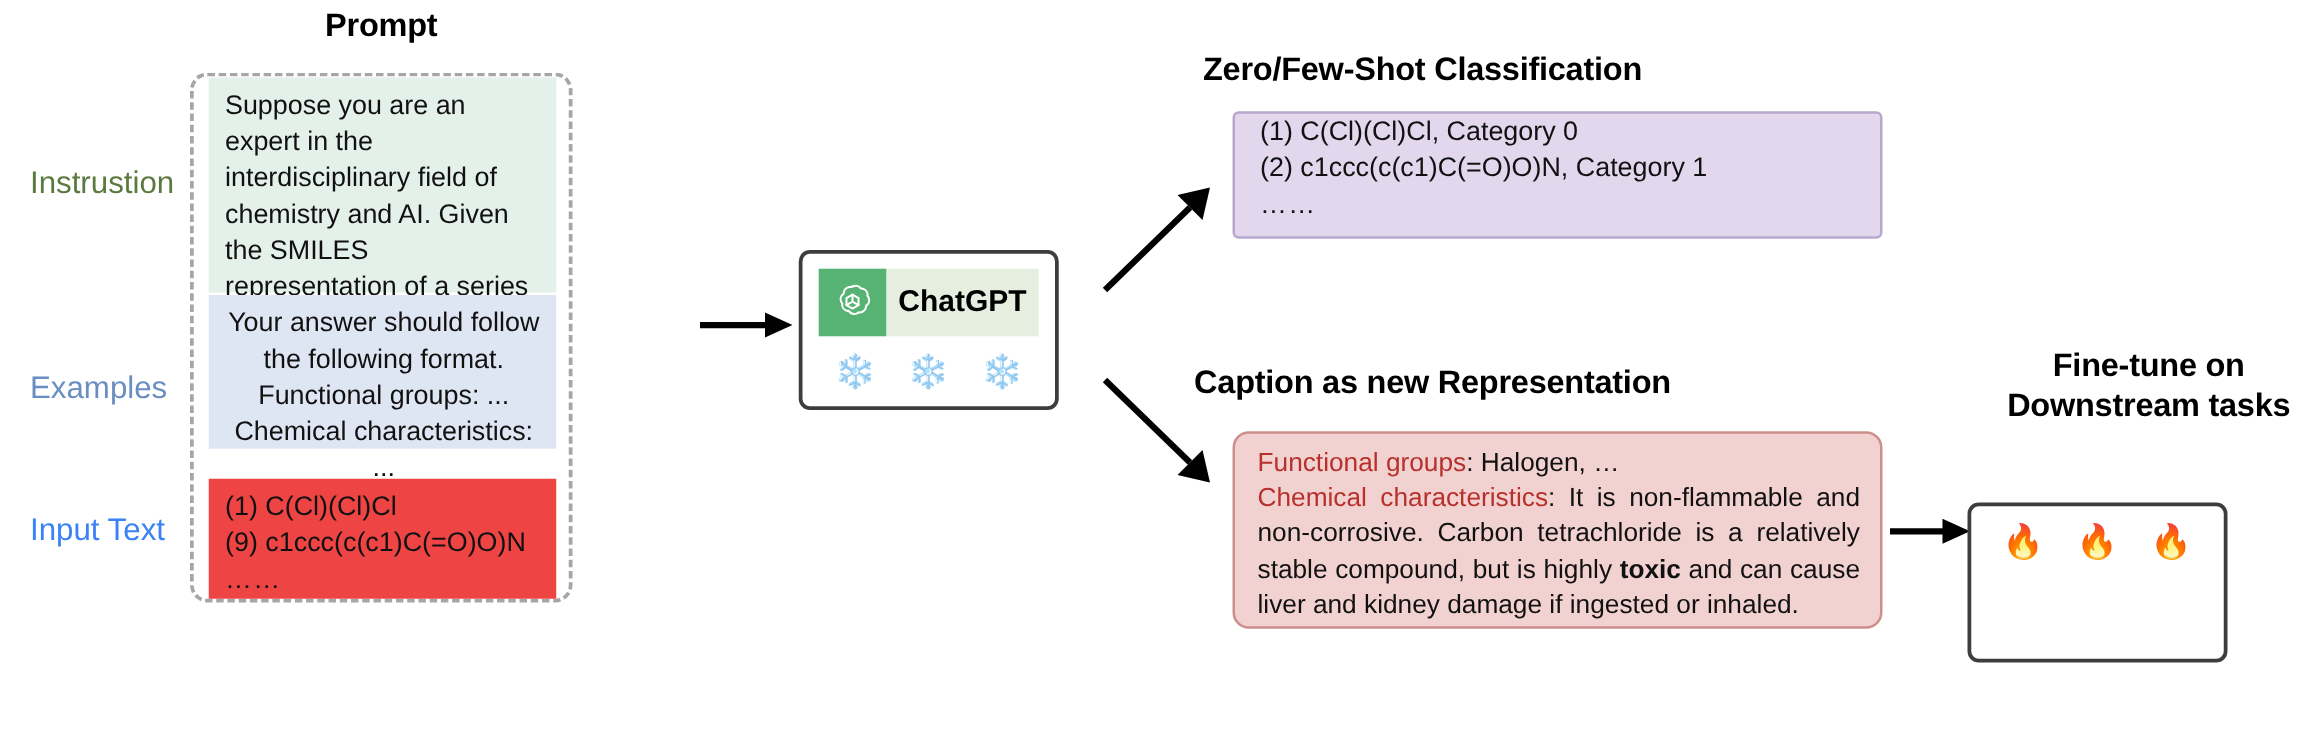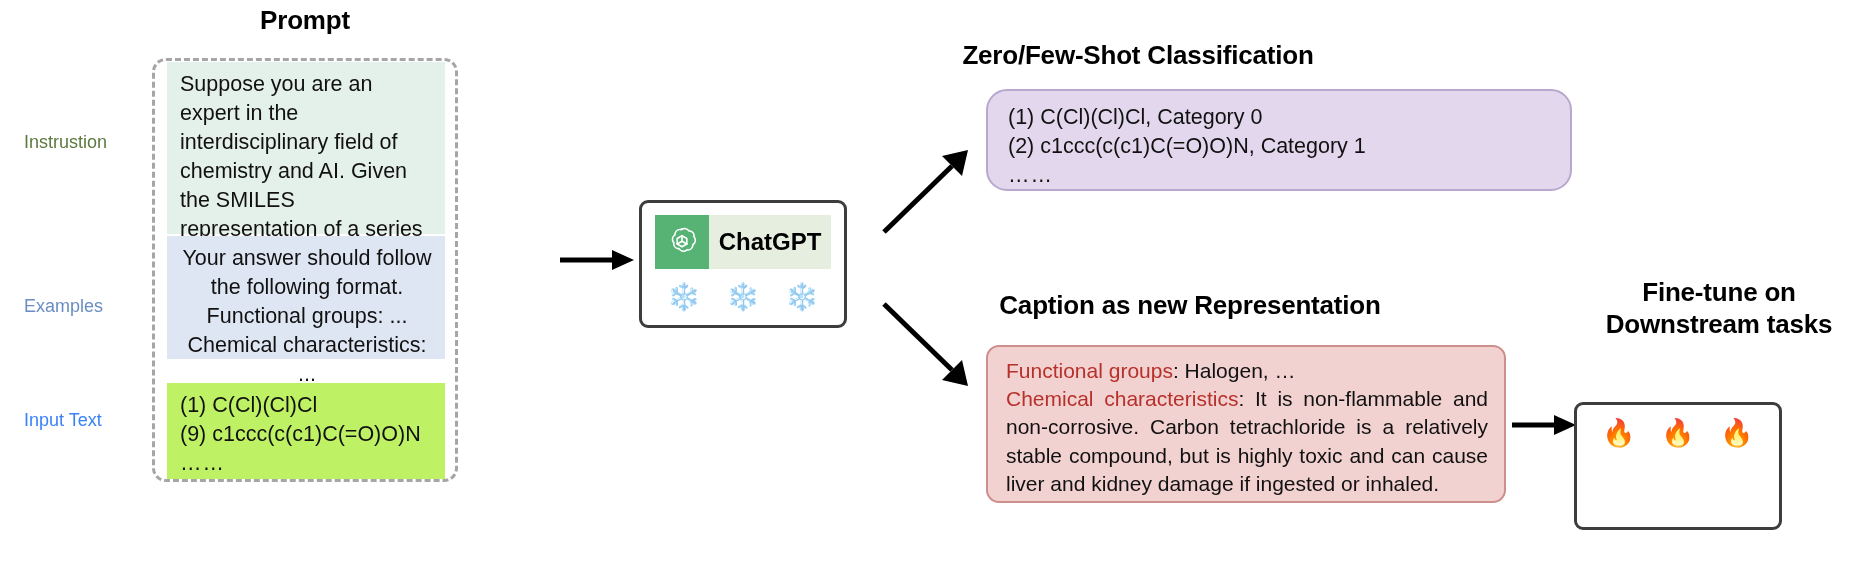--- a/index.html
+++ b/index.html
@@ -62,31 +62,31 @@
   }
   #block-examples {
     top: 236px;
     height: 123px;
     background: #dfe6f3;
     text-align: center;
   }
   #block-input {
     top: 383px;
     height: 96px;
-    background: #bef264;
+    background: #ef4444;
   }
 
   .prompt-block .ellipsis-line {
     letter-spacing: 1px;
     display: block;
   }
 
   .row-label {
     position: absolute;
-    font-size: 18px;
+    font-size: 25px;
     line-height: 1.15;
     white-space: nowrap;
   }
   #label-instruction { left: 24px; top: 132px;  color: #5c7a3f; }
   #label-examples    { left: 24px; top: 296px;  color: #6a8ec2; }
   #label-input       { left: 24px; top: 410px;  color: #3b82f6; }
 
   
   .arrow-svg { position: absolute; overflow: visible; }
 
@@ -153,52 +153,52 @@
     font-size: 24px;
     letter-spacing: -0.5px;
   }
 
   
   #zeroshot-title { left: 908px; top: 40px; width: 460px; }
 
   #zeroshot-box {
     left: 986px;
     top: 89px;
-    width: 586px;
+    width: 520px;
     height: 102px;
     background: #e2d7ec;
     border: 2px solid #b9a8cd;
-    border-radius: 21px;
-    box-sizing: border-box;
-    padding: 12px 0 0 20px;
+    border-radius: 5px;
+    box-sizing: border-box;
+    padding: 0 0 0 20px;
     font-size: 21.5px;
     line-height: 1.36;
     color: #111;
   }
   #zeroshot-box .ellipsis-line { letter-spacing: 1px; }
 
-  #caption-title { left: 910px; top: 290px; width: 560px; }
+  #caption-title { left: 866px; top: 290px; width: 560px; }
 
   #caption-box {
     left: 986px;
     top: 345px;
     width: 520px;
     height: 158px;
     background: #f2d2d0;
     border: 2px solid #cc8f8c;
     border-radius: 13px;
     box-sizing: border-box;
     padding: 10px 16px 0 18px;
     font-size: 21px;
     line-height: 1.345;
     color: #111;
     text-align: justify;
   }
   .key-red { color: #b7302b; }
-  .bold-word { font-weight: normal; margin-top: 48px; }
+  .bold-word { font-weight: bold; margin-top: 48px; }
 
   #finetune-title {
     left: 1586px;
     top: 277px;
     width: 266px;
     text-align: center;
   }
 </style>
 </head>
 <body>

